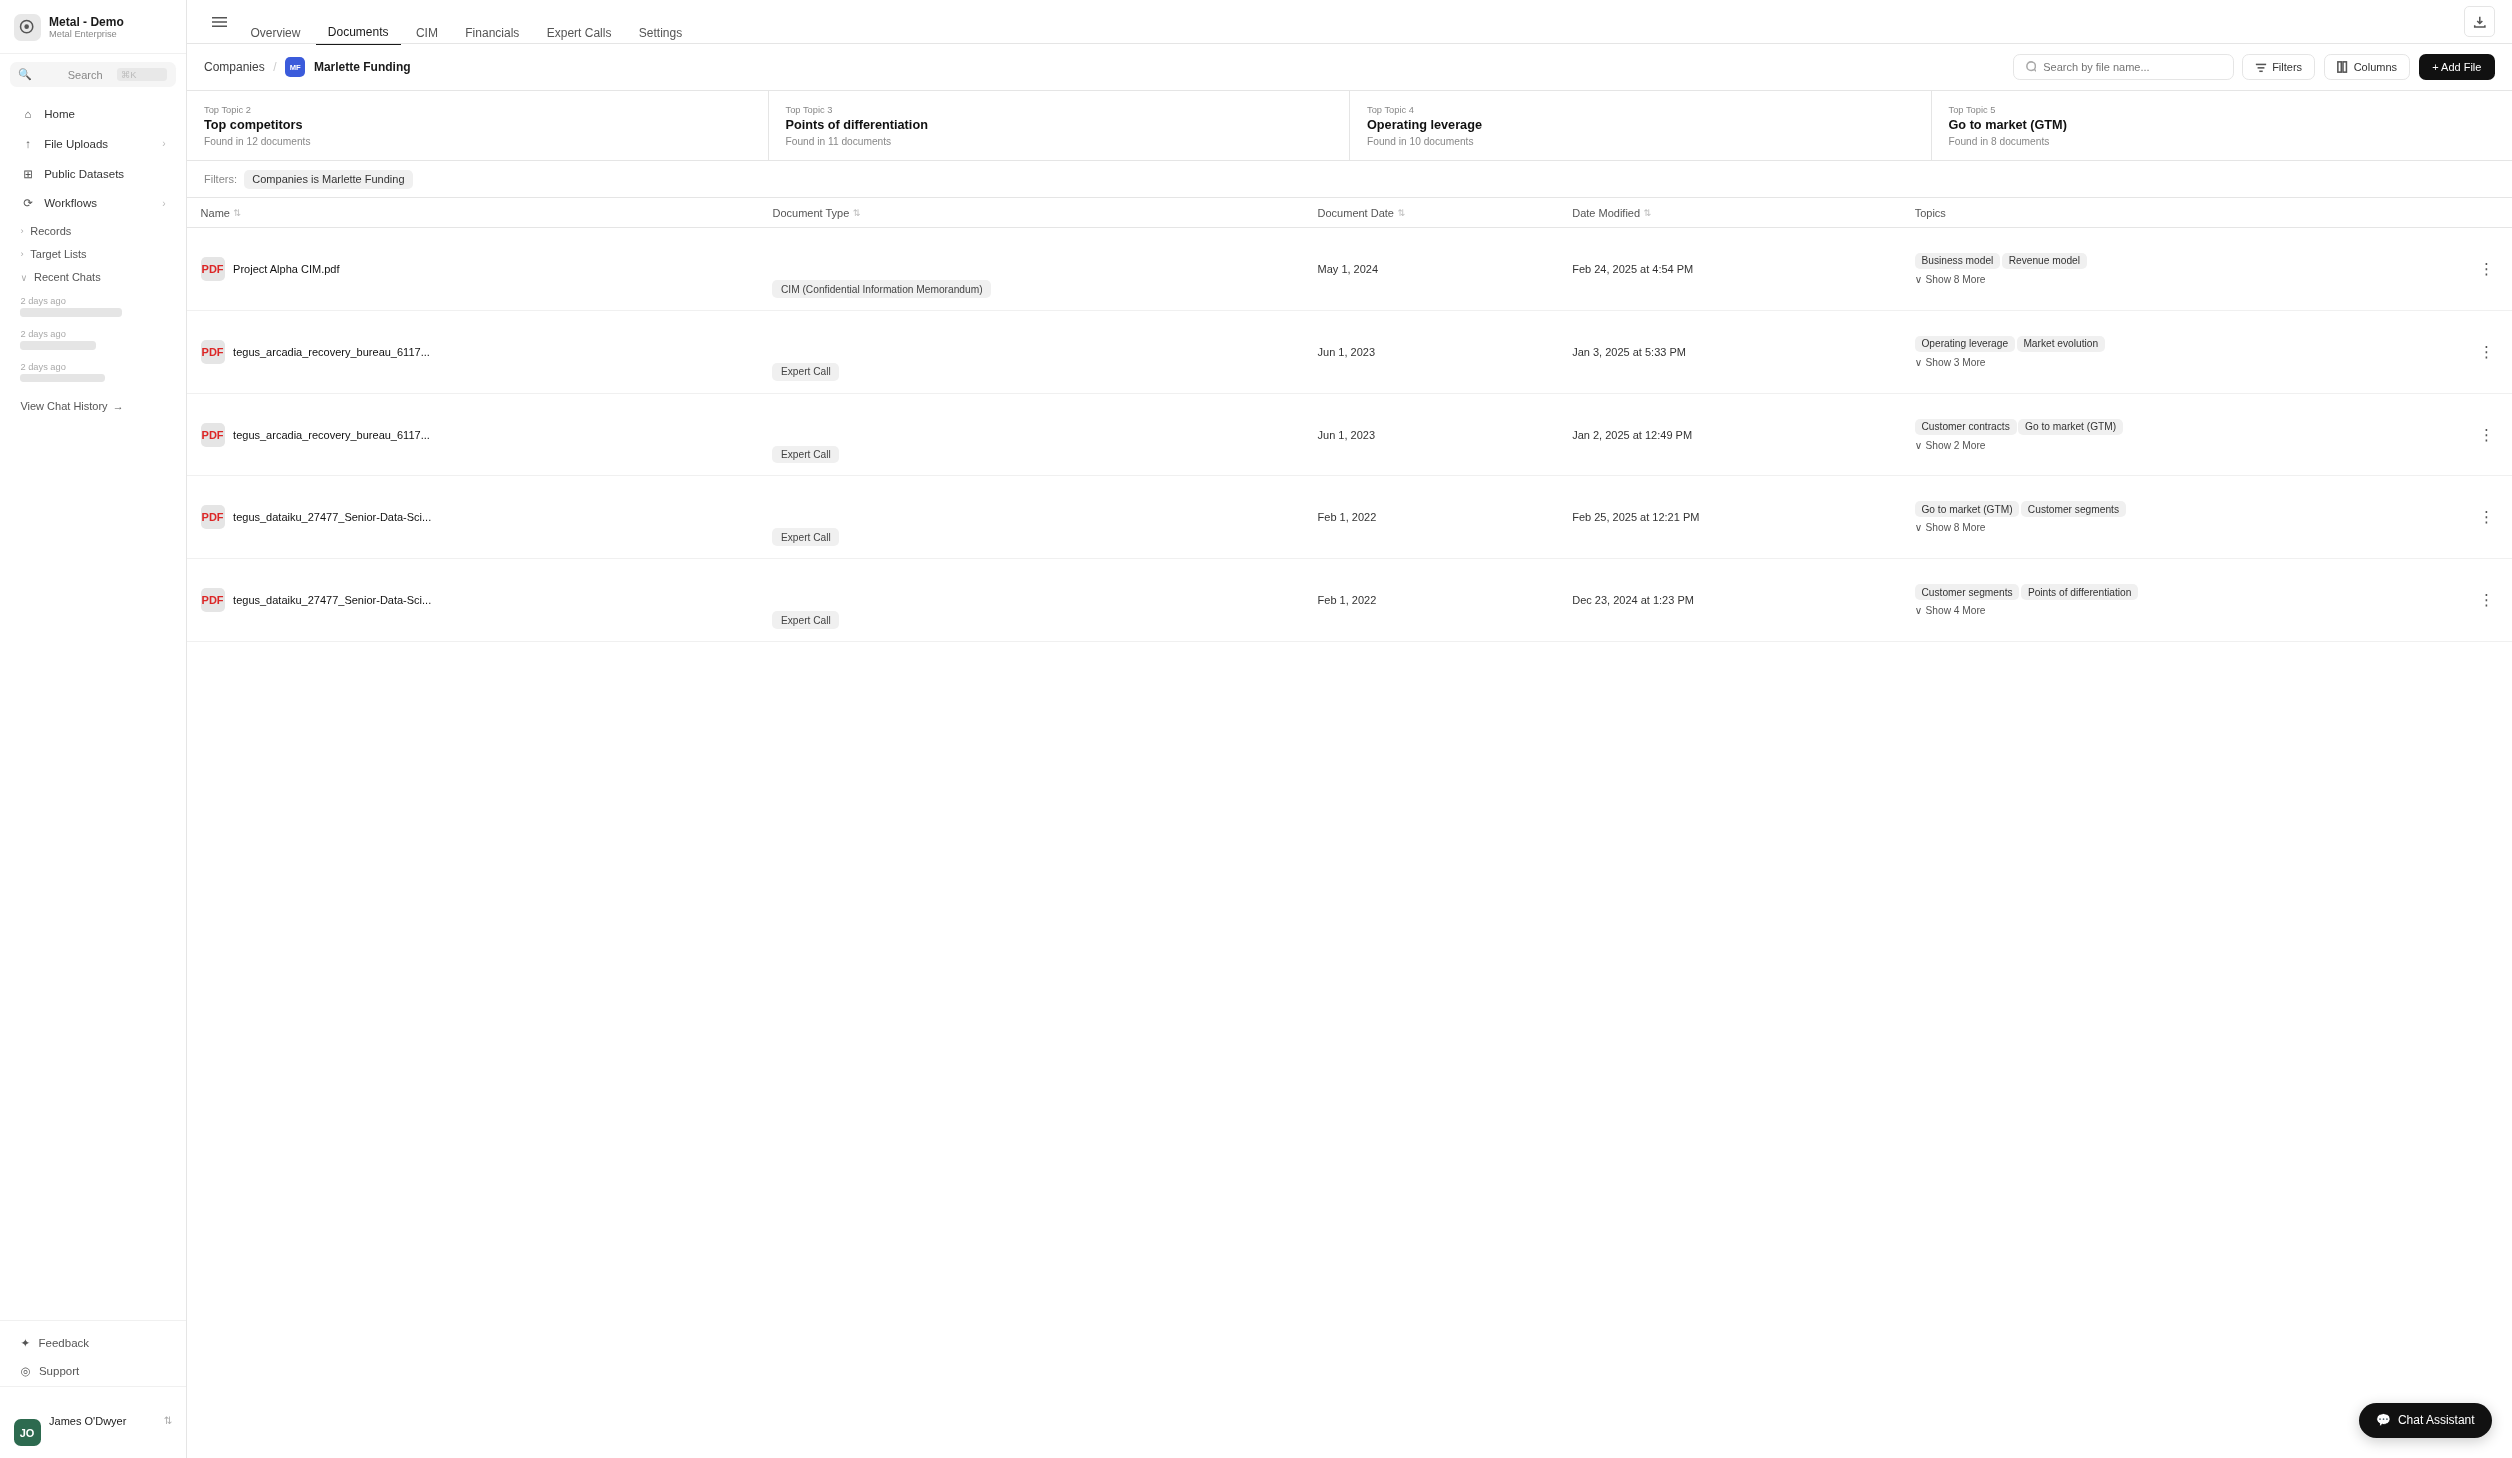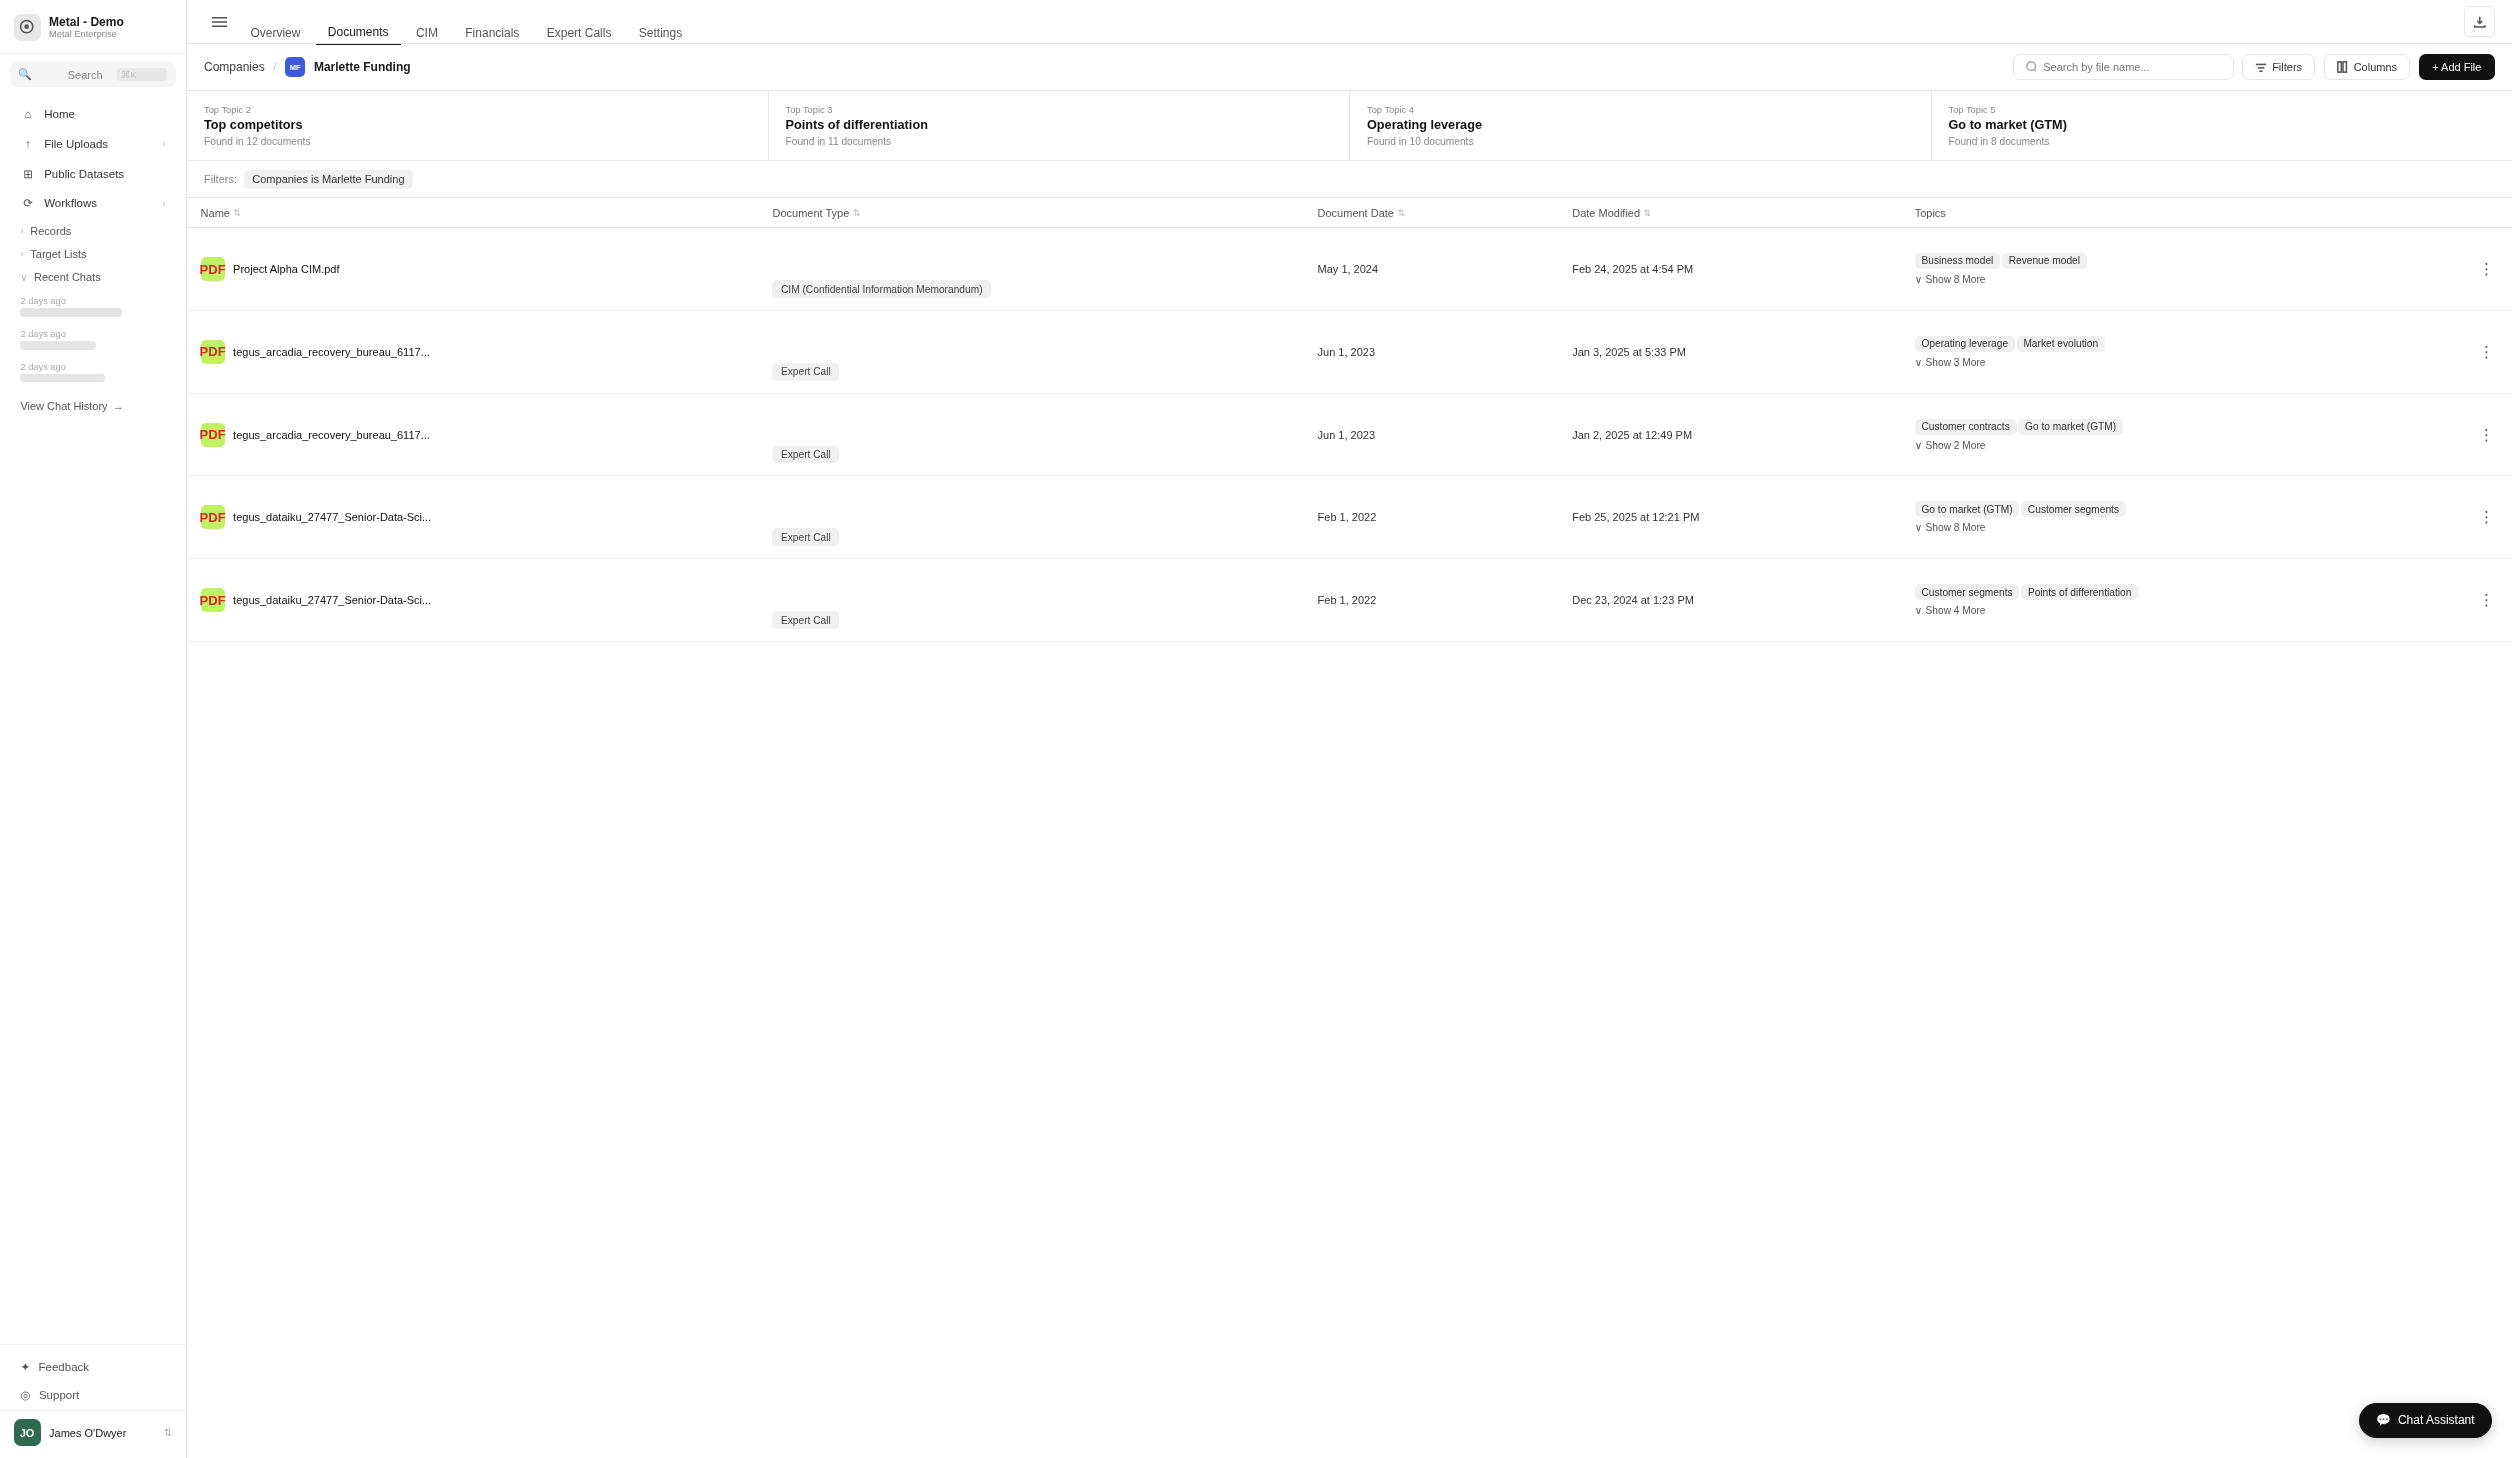--- a/index.html
+++ b/index.html
@@ -106,21 +106,21 @@
       display: flex; align-items: center; gap: 8.5px;
       padding: 8.5px 13.6px;
       cursor: pointer;
       border-top: 0.8px solid #f0f0f0;
     }
     .user-avatar {
       width: 27px; height: 27px;
       background: #2d6a4f;
       border-radius: 6.8px;
       display: flex; align-items: center; justify-content: center;
-      color: white; font-weight: 600; font-size: 11px;
+      color: white; font-weight: 600; font-size: 11px; margin-top: 24px;
     }
     .user-name { font-size: 11px; font-weight: 500; flex: 1; }
     .user-caret { font-size: 10.2px; color: #aaa; }
 
     
     #main { flex: 1; display: flex; flex-direction: column; overflow: hidden; background: #fff; }
 
     
     .top-nav {
       display: flex; align-items: center; gap: 3.4px;
@@ -249,24 +249,24 @@
     }
     .th-sort { display: inline-flex; align-items: center; gap: 3.4px; cursor: pointer; }
     .sort-icon { font-size: 9.3px; color: #bbb; }
 
     tbody tr { border-bottom: 0.8px solid #f0f0f0; }
     tbody td { padding: 12px 13.6px; font-size: 11px; color: #333; vertical-align: middle; }
 
     .file-cell { display: flex; align-items: center; gap: 8.5px; }
     .pdf-icon {
       width: 24px; height: 24px;
-      background: #bef264;
+      background: #e5e5e5;
       border-radius: 5.1px;
       display: flex; align-items: center; justify-content: center;
-      color: #dc2626; font-size: 13px; font-weight: 700;
+      color: #dc2626; font-size: 11px; font-weight: 700;
     }
     .file-name { font-size: 11px; color: #111; }
 
     .doc-type-badge {
       background: #f0f0f0;
       border-radius: 5.1px;
       padding: 3.4px 8.5px;
       font-size: 10.2px; color: #444;
       display: inline-block;
       margin-top: 40px;

